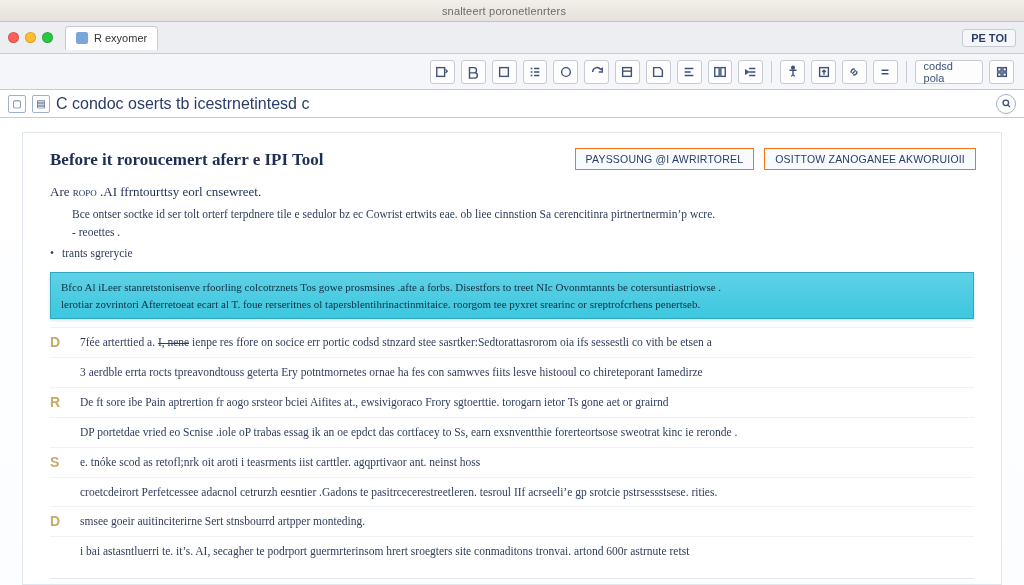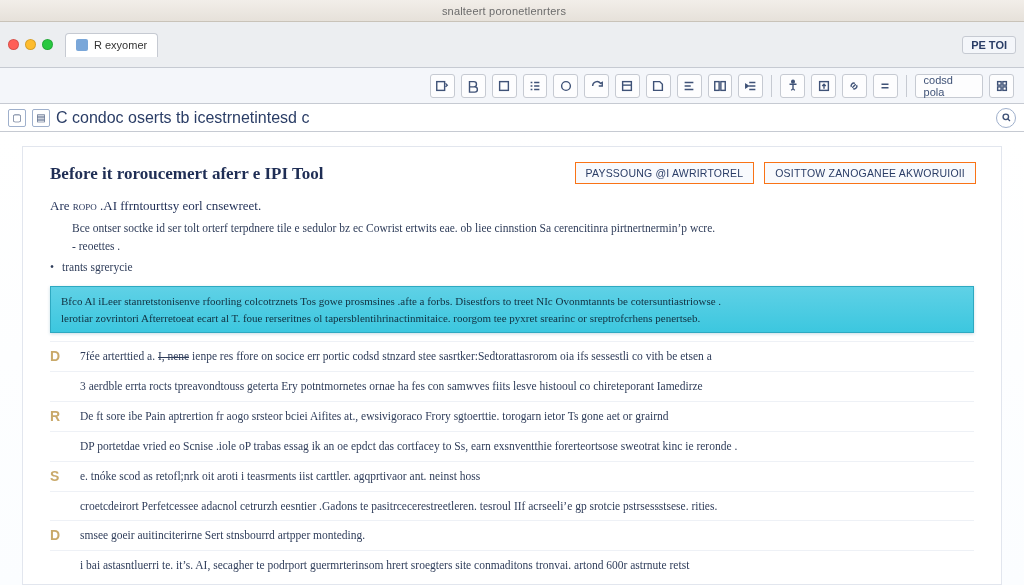--- a/index.html
+++ b/index.html
@@ -15,21 +15,21 @@
     font-size: 11px; color: #6b6b6b;
     position: relative;
   }
   .os-titlebar .centered {
     position: absolute; left: 0; right: 16px; text-align: center;
     letter-spacing: .2px;
   }
 
   
   .window-tabs {
-    height: 46px;
+    height: 32px;
     background: #eceef1;
     border-bottom: 1px solid #c6cad2;
     display: flex; align-items: center;
     padding: 0 8px;
     position: relative;
   }
   .traffic { display: flex; gap: 6px; margin-right: 12px; }
   .traffic span { width: 11px; height: 11px; border-radius: 50%; display: inline-block; border: 1px solid rgba(0,0,0,.15); }
   .tl-red { background:#ff5f57; } .tl-yellow{background:#febc2e;} .tl-green{background:#28c840;}
   .tab {

